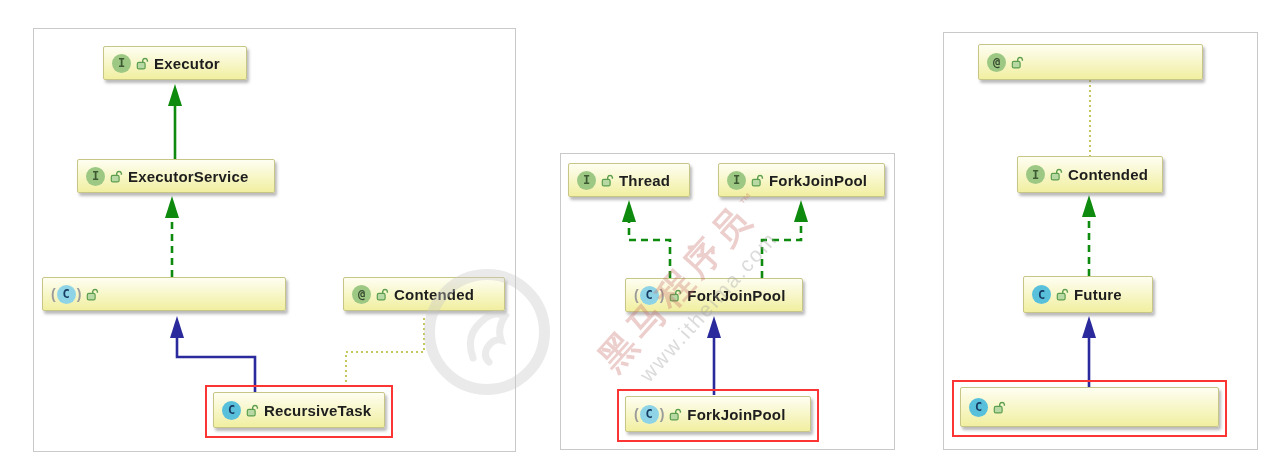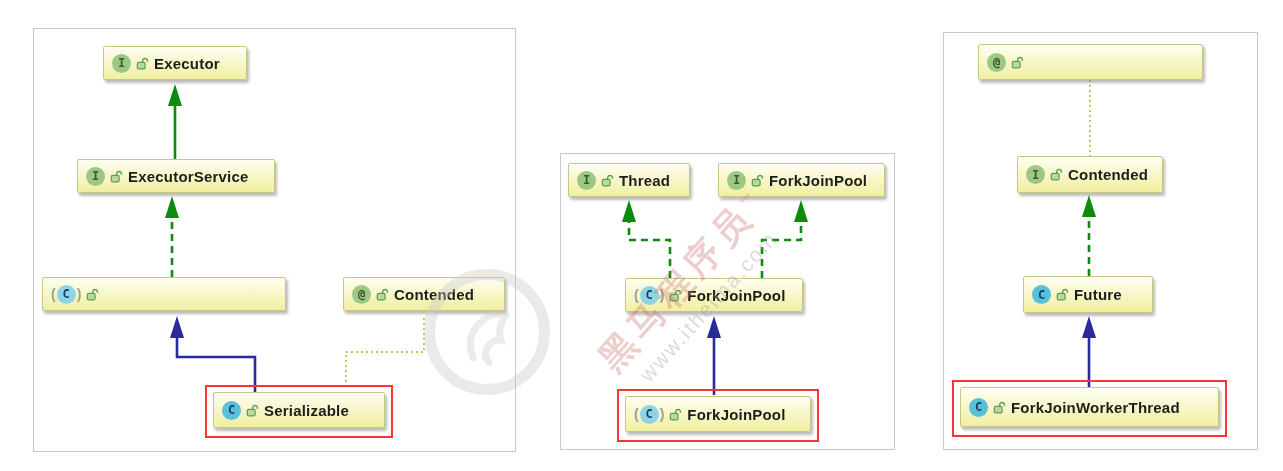--- a/index.html
+++ b/index.html
@@ -161,21 +161,21 @@
     <div class="node" style="width:172px;height:36px;">
       <span class="icostack">
           <span class="ico class">C</span>
         </span>
       <span class="lock">
           <svg width="13" height="13" viewBox="0 0 12 12">
             <rect x="1.2" y="5" width="7.2" height="6" rx="1.4" fill="#b9d9a4" stroke="#5b9e4d" stroke-width="1.1"></rect>
             <path d="M6.2 5 V3.1 A2.2 2.2 0 0 1 10.5 3.1 V4.4" fill="none" stroke="#5b9e4d" stroke-width="1.3"></path>
           </svg>
         </span>
-      <span class="lbl">Serializable</span>
+      <span class="lbl">RecursiveTask</span>
     </div>
   </div>
 
   <div class="node" style="left:568px;top:163px;width:122px;">
     <span class="icostack">
         <span class="ico interface">I</span>
       </span>
     <span class="lock">
         <svg width="13" height="13" viewBox="0 0 12 12">
           <rect x="1.2" y="5" width="7.2" height="6" rx="1.4" fill="#b9d9a4" stroke="#5b9e4d" stroke-width="1.1"></rect>
@@ -268,21 +268,20 @@
     <div class="node" style="width:259px;height:40px;">
       <span class="icostack">
           <span class="ico class">C</span>
         </span>
       <span class="lock">
           <svg width="13" height="13" viewBox="0 0 12 12">
             <rect x="1.2" y="5" width="7.2" height="6" rx="1.4" fill="#b9d9a4" stroke="#5b9e4d" stroke-width="1.1"></rect>
             <path d="M6.2 5 V3.1 A2.2 2.2 0 0 1 10.5 3.1 V4.4" fill="none" stroke="#5b9e4d" stroke-width="1.3"></path>
           </svg>
         </span>
-      <span class="lbl">ForkJoinWorkerThread</span>
     </div>
   </div>
 
   <div class="wm-ring">
     <svg width="88" height="88" viewBox="0 0 88 88">
       <path d="M30 70 Q22 48 38 34 Q50 22 62 28 Q54 40 58 52 Q50 50 44 60 Q40 68 46 74" fill="none" stroke="rgba(205,205,205,0.40)" stroke-width="7" stroke-linecap="round"></path>
     </svg>
   </div>
   <div class="wm-text">
     <div class="wm-brand"><span>黑马程序员</span><sup>™</sup></div>

